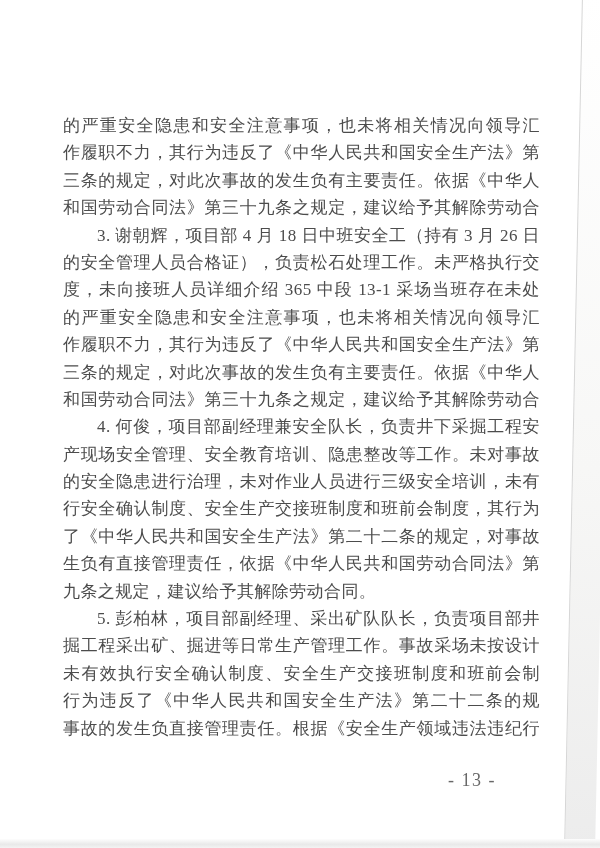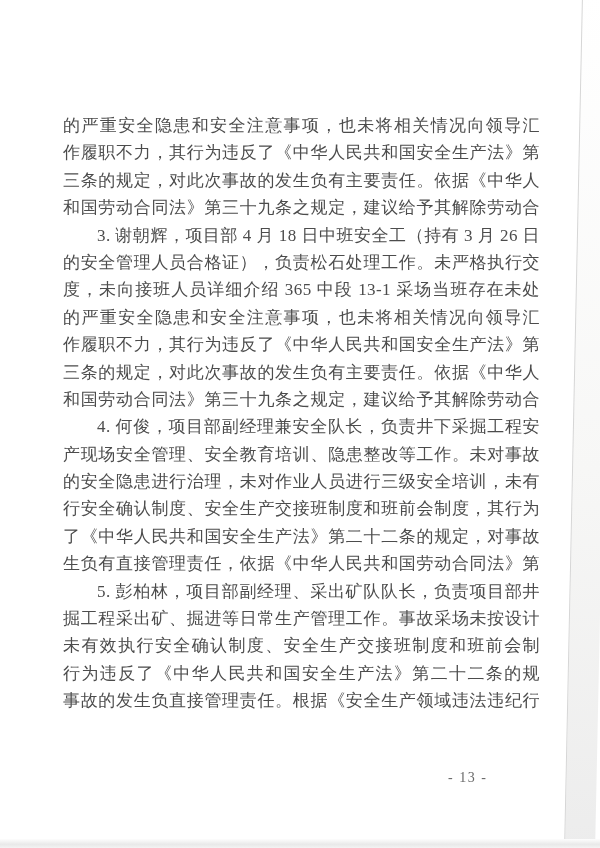--- a/index.html
+++ b/index.html
@@ -36,21 +36,21 @@
     text-align-last: left;
   }
   .line.para-start {
     text-indent: 2em;
   }
   .page-number {
     position: absolute;
     left: 448px;
     top: 770px;
     width: 110px;
-    font-size: 14px;
+    font-size: 18px;
     color: #686868;
     letter-spacing: 1.5px;
   }
   
   .edge-right-fill {
     position: absolute;
     left: 583px;
     top: -6px;
     width: 30px;
     height: 864px;
@@ -92,20 +92,21 @@
       <div class="line">的严重安全隐患和安全注意事项，也未将相关情况向领导汇报，工</div>
       <div class="line">作履职不力，其行为违反了《中华人民共和国安全生产法》第四十</div>
       <div class="line">三条的规定，对此次事故的发生负有主要责任。依据《中华人民共</div>
       <div class="line para-end">和国劳动合同法》第三十九条之规定，建议给予其解除劳动合同。</div>
       <div class="line para-start">4. 何俊，项目部副经理兼安全队长，负责井下采掘工程安全生</div>
       <div class="line">产现场安全管理、安全教育培训、隐患整改等工作。未对事故采场</div>
       <div class="line">的安全隐患进行治理，未对作业人员进行三级安全培训，未有效执</div>
       <div class="line">行安全确认制度、安全生产交接班制度和班前会制度，其行为违反</div>
       <div class="line">了《中华人民共和国安全生产法》第二十二条的规定，对事故的发</div>
       <div class="line">生负有直接管理责任，依据《中华人民共和国劳动合同法》第三十</div>
+      <div class="line para-end">九条之规定，建议给予其解除劳动合同。</div>
       <div class="line para-start">5. 彭柏林，项目部副经理、采出矿队队长，负责项目部井下采</div>
       <div class="line">掘工程采出矿、掘进等日常生产管理工作。事故采场未按设计施工，</div>
       <div class="line">未有效执行安全确认制度、安全生产交接班制度和班前会制度，其</div>
       <div class="line">行为违反了《中华人民共和国安全生产法》第二十二条的规定，对</div>
       <div class="line">事故的发生负直接管理责任。根据《安全生产领域违法违纪行为政</div>
     </div>
   <div class="page-number">- 13 -</div>
   <div class="edge-right-fill"></div>
   <div class="edge-right-line"></div>
   <div class="edge-bottom"></div>

